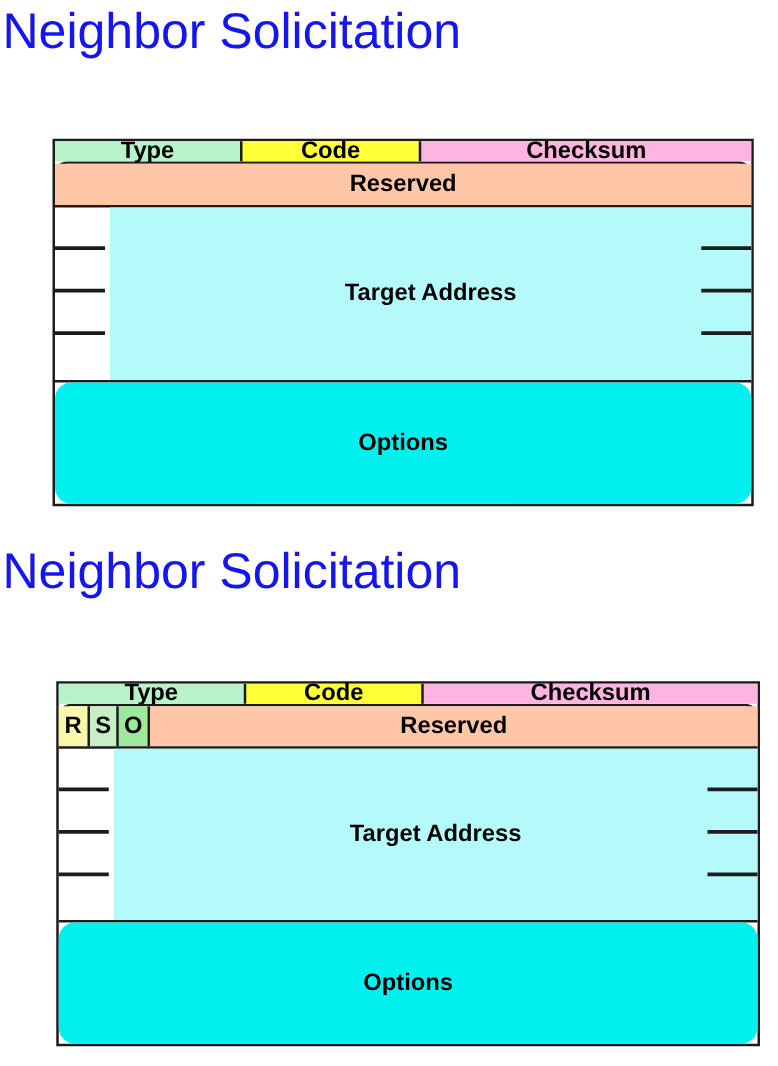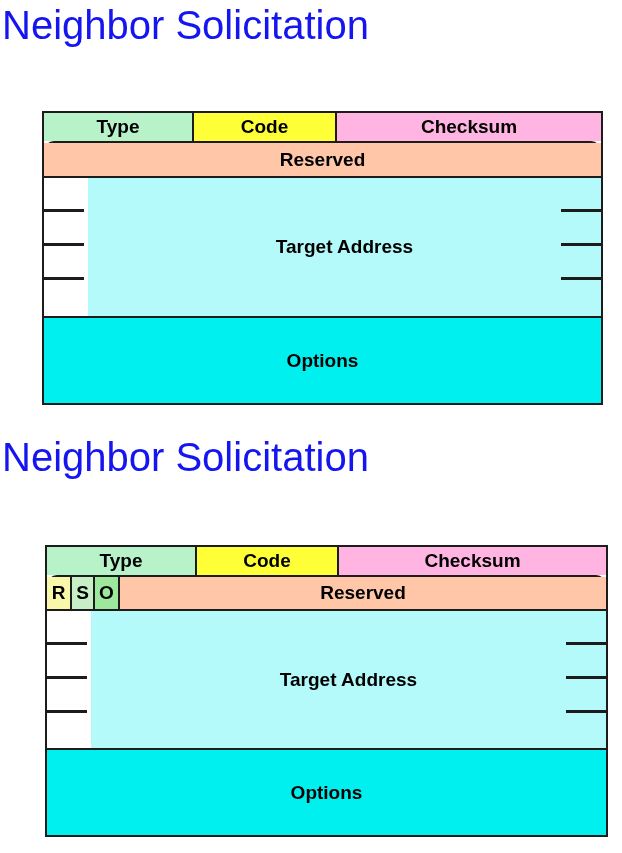--- a/index.html
+++ b/index.html
@@ -48,34 +48,34 @@
     box-sizing: border-box;
     display: flex;
     align-items: center;
     justify-content: center;
     font-weight: bold;
     font-size: 19px;
     color: #000000;
   }
   .cell + .cell { border-left: 2px solid var(--border-color, #1c1c1c); }
 
-  .row-header   { height: 28px; }
+  .row-header   { height: 16px; }
   .row-reserved { height: 35px; border-radius: 10px; }
   .packet-na .row-reserved { height: 34px; }
   .row-target   { height: 140px; position: relative; }
   .packet-na .row-target { height: 139px; }
   .row-options  { flex: 1 1 auto; }
 
   .c-type     { width: 148px; background: var(--type-bg, #b7f2c8); }
   .c-code     { width: 143px; background: var(--code-bg, #ffff38); }
   .packet-na .c-code { width: 142px; }
   .c-checksum { flex: 1; background: var(--checksum-bg, #ffb4e1); }
   .c-reserved { flex: 1; background: var(--reserved-bg, #ffc6a8); }
   .c-target   { flex: 1; background: var(--target-bg, #b5fafa); margin-left: 44px; }
-  .c-options  { flex: 1; background: var(--options-bg, #00f0f0); }
+  .c-options  { flex: 1; background: var(--options-bg, #00f0f0); border-radius: 13px; }
 
   .c-flag   { width: 23px; }
   .c-flag-o { width: 25px; }
   .c-flag-r { background: var(--flag-r-bg, #f9f7a9); }
   .c-flag-s { background: var(--flag-s-bg, #c8eec8); }
   .c-flag-o { background: var(--flag-o-bg, #9de89d); }
 
   .tick {
     position: absolute;
     width: 40px;

